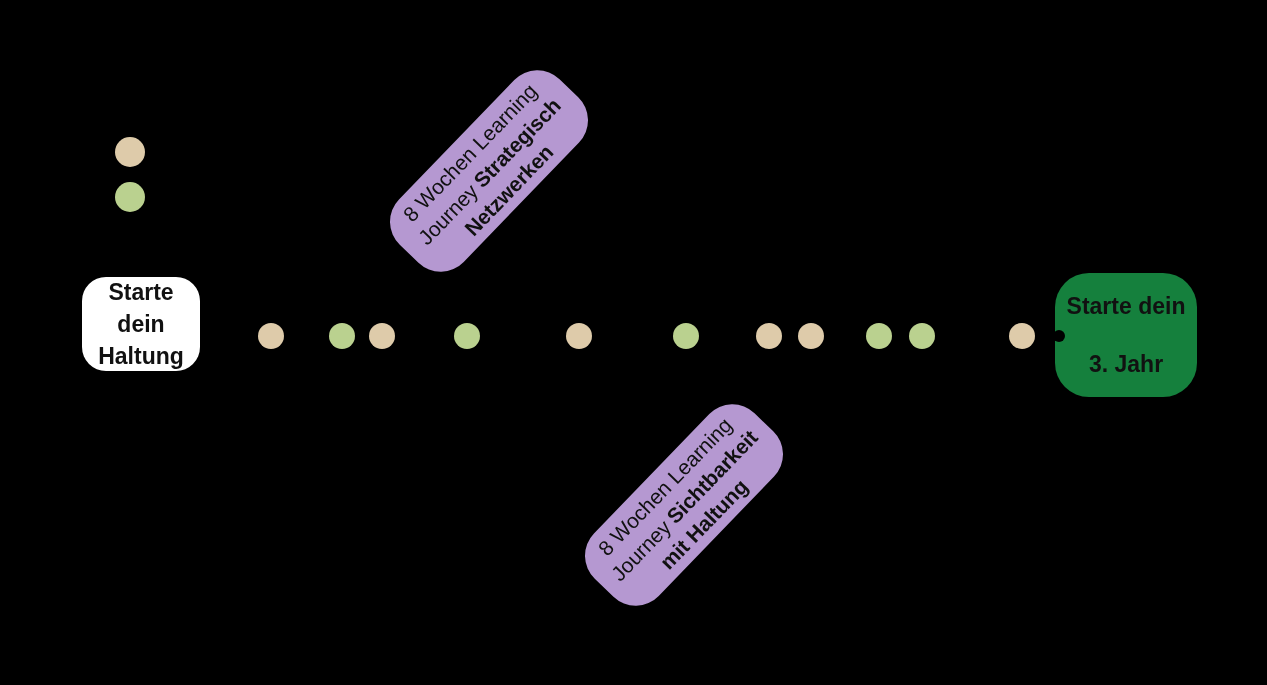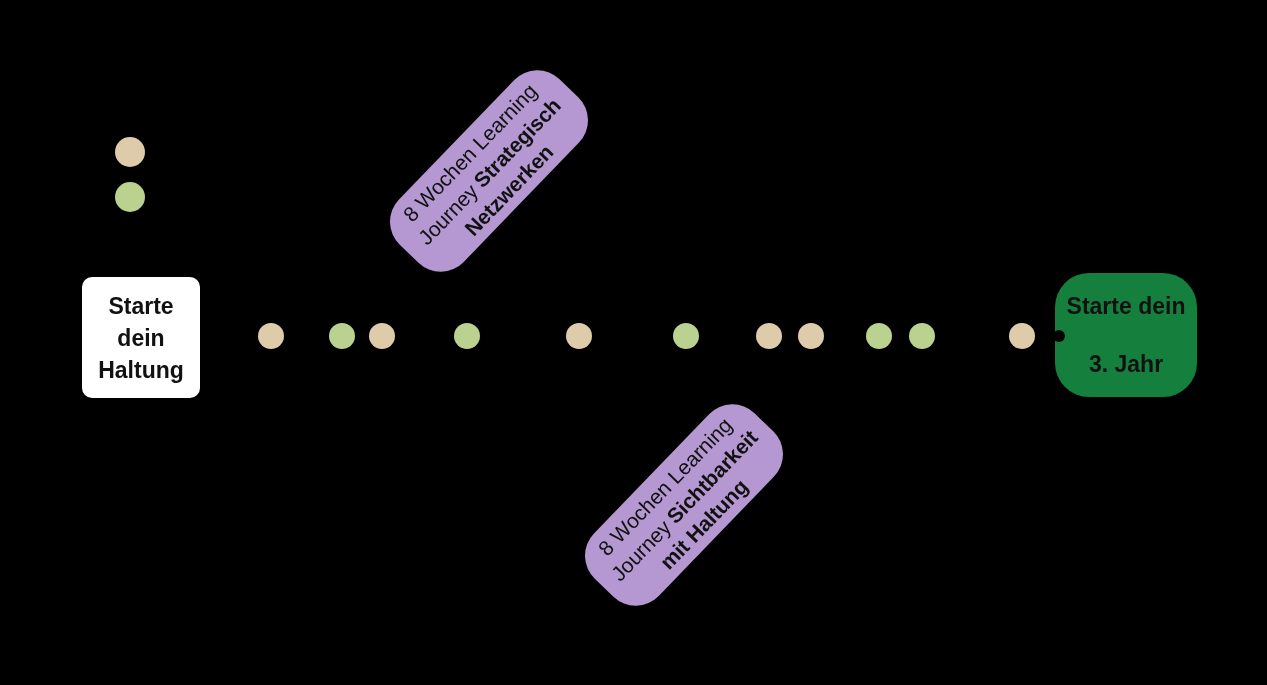--- a/index.html
+++ b/index.html
@@ -40,22 +40,22 @@
     flex-direction: column;
     align-items: center;
     justify-content: center;
     text-align: center;
     font-weight: 700;
   }
   .start-box {
     left: 82px;
     top: 277px;
     width: 118px;
-    height: 121px;
-    border-radius: 10px;
+    height: 94px;
+    border-radius: 24px;
     font-size: 23px;
     line-height: 32px;
   }
   .end-box {
     left: 1055px;
     top: 273px;
     width: 142px;
     height: 124px;
     border-radius: 34px;
     font-size: 23px;

